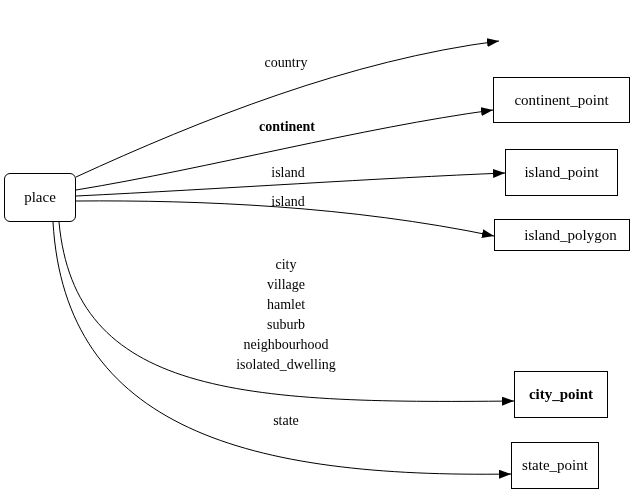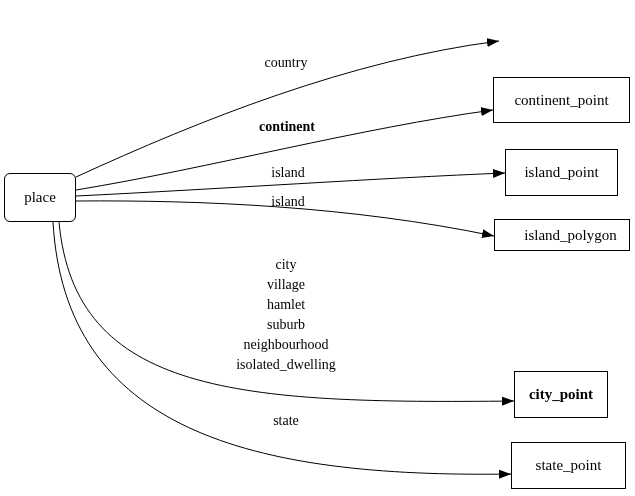--- a/index.html
+++ b/index.html
@@ -71,21 +71,21 @@
 
 
   <div class="node" style="left:493px; top:77px; width:137px; height:46px;">continent_point</div>
 
   <div class="node" style="left:505px; top:149px; width:113px; height:47px;">island_point</div>
 
   <div class="node" style="left:494px; top:219px; width:136px; height:32px;padding-left:17px;">island_polygon</div>
 
   <div class="node" style="left:514px; top:371px; width:94px; height:47px;font-weight:bold;">city_point</div>
 
-  <div class="node" style="left:511px; top:442px; width:115px; height:47px;">state_point</div>
+  <div class="node" style="left:511px; top:442px; width:88px; height:47px;">state_point</div>
 
   <div class="elabel" style="left:286px; top:53px;">country</div>
 
   <div class="elabel" style="left:287px; top:117px;font-weight:bold;">continent</div>
 
   <div class="elabel" style="left:288px; top:163px;">island</div>
 
   <div class="elabel" style="left:288px; top:192px;">island</div>
 
   <div class="elabel" style="left:286px; top:234px;margin-top:21px;">

